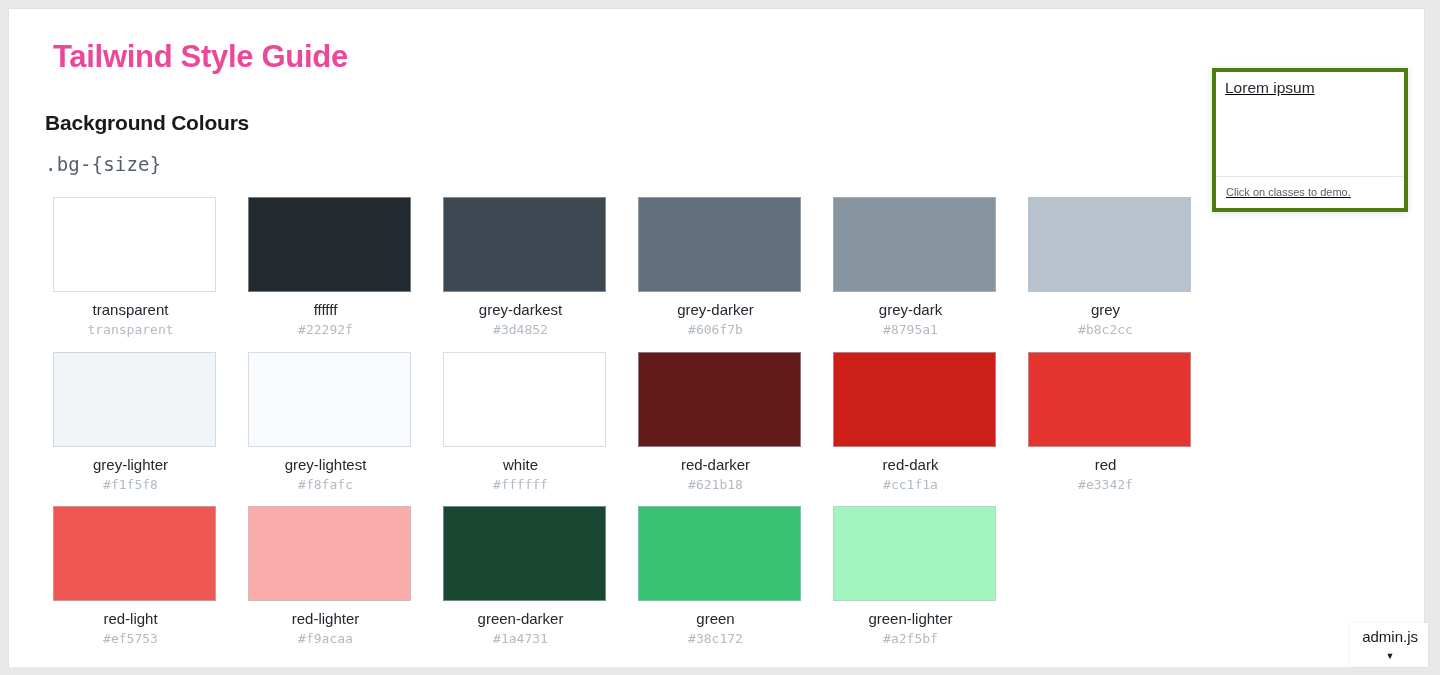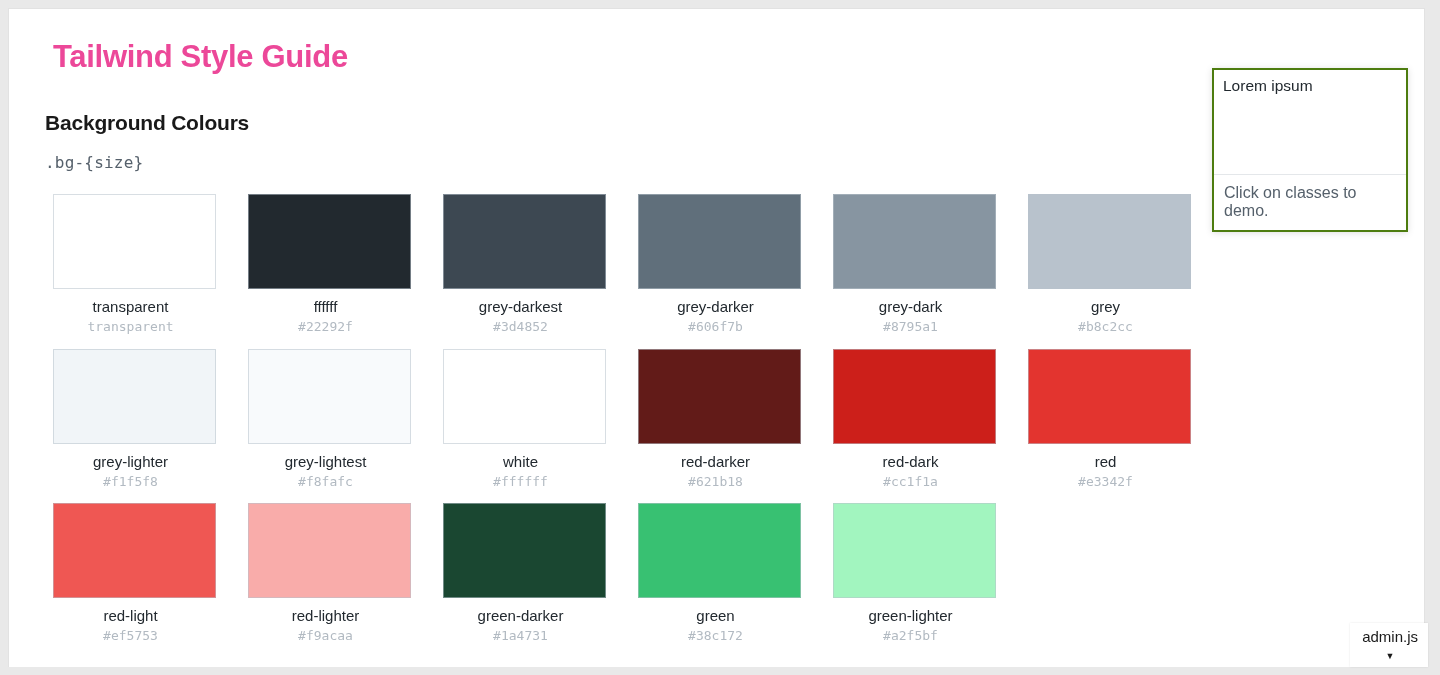--- a/index.html
+++ b/index.html
@@ -38,21 +38,21 @@
   }
   h2.section-title {
     font-size: 21px;
     font-weight: bold;
     color: #191919;
     margin: 12px 0 18px 0;
     letter-spacing: -0.2px;
   }
   .code-hint {
     font-family: "DejaVu Sans Mono", monospace;
-    font-size: 16px;
+    font-size: 19px;
     color: #55606b;
     margin: 0 0 22px 0;
     letter-spacing: 0.2px;
   }
   
   .swatch-grid {
     display: grid;
     grid-template-columns: repeat(6, 163px);
     column-gap: 32px;
     row-gap: 14px;
@@ -80,39 +80,40 @@
     color: #b2bac2;
     margin-top: 3px;
     line-height: 1.2;
   }
   
   #demo-panel {
     position: absolute;
     left: 1212px; top: 68px;
     width: 196px;
     background: #ffffff;
-    border: 2px solid #4d7c0f;
+    border: 4px solid #4d7c0f;
     box-shadow: 0 1px 7px rgba(0,0,0,0.13);
     z-index: 40;
+    text-decoration: underline;
   }
   #demo-preview {
     height: 104px;
     padding: 7px 9px 0 9px;
     font-size: 15.5px;
     color: #22292f;
     overflow: hidden;
   }
   #demo-divider {
     height: 1px;
     background: #e4e7ea;
     margin: 0;
   }
   #demo-footer {
     padding: 9px 10px 10px 10px;
-    font-size: 16px;
+    font-size: 11px;
     color: #55606b;
   }
   
   #file-bar {
     position: absolute;
     right: 12px; bottom: 8px;
     background: #ffffff;
     padding: 5px 10px 6px 12px;
     font-size: 15px;
     color: #1a1a1a;

